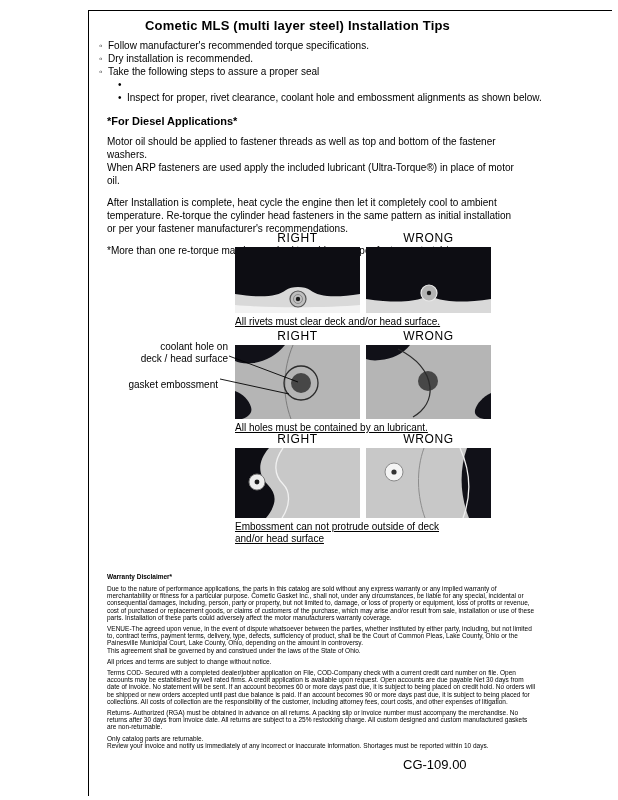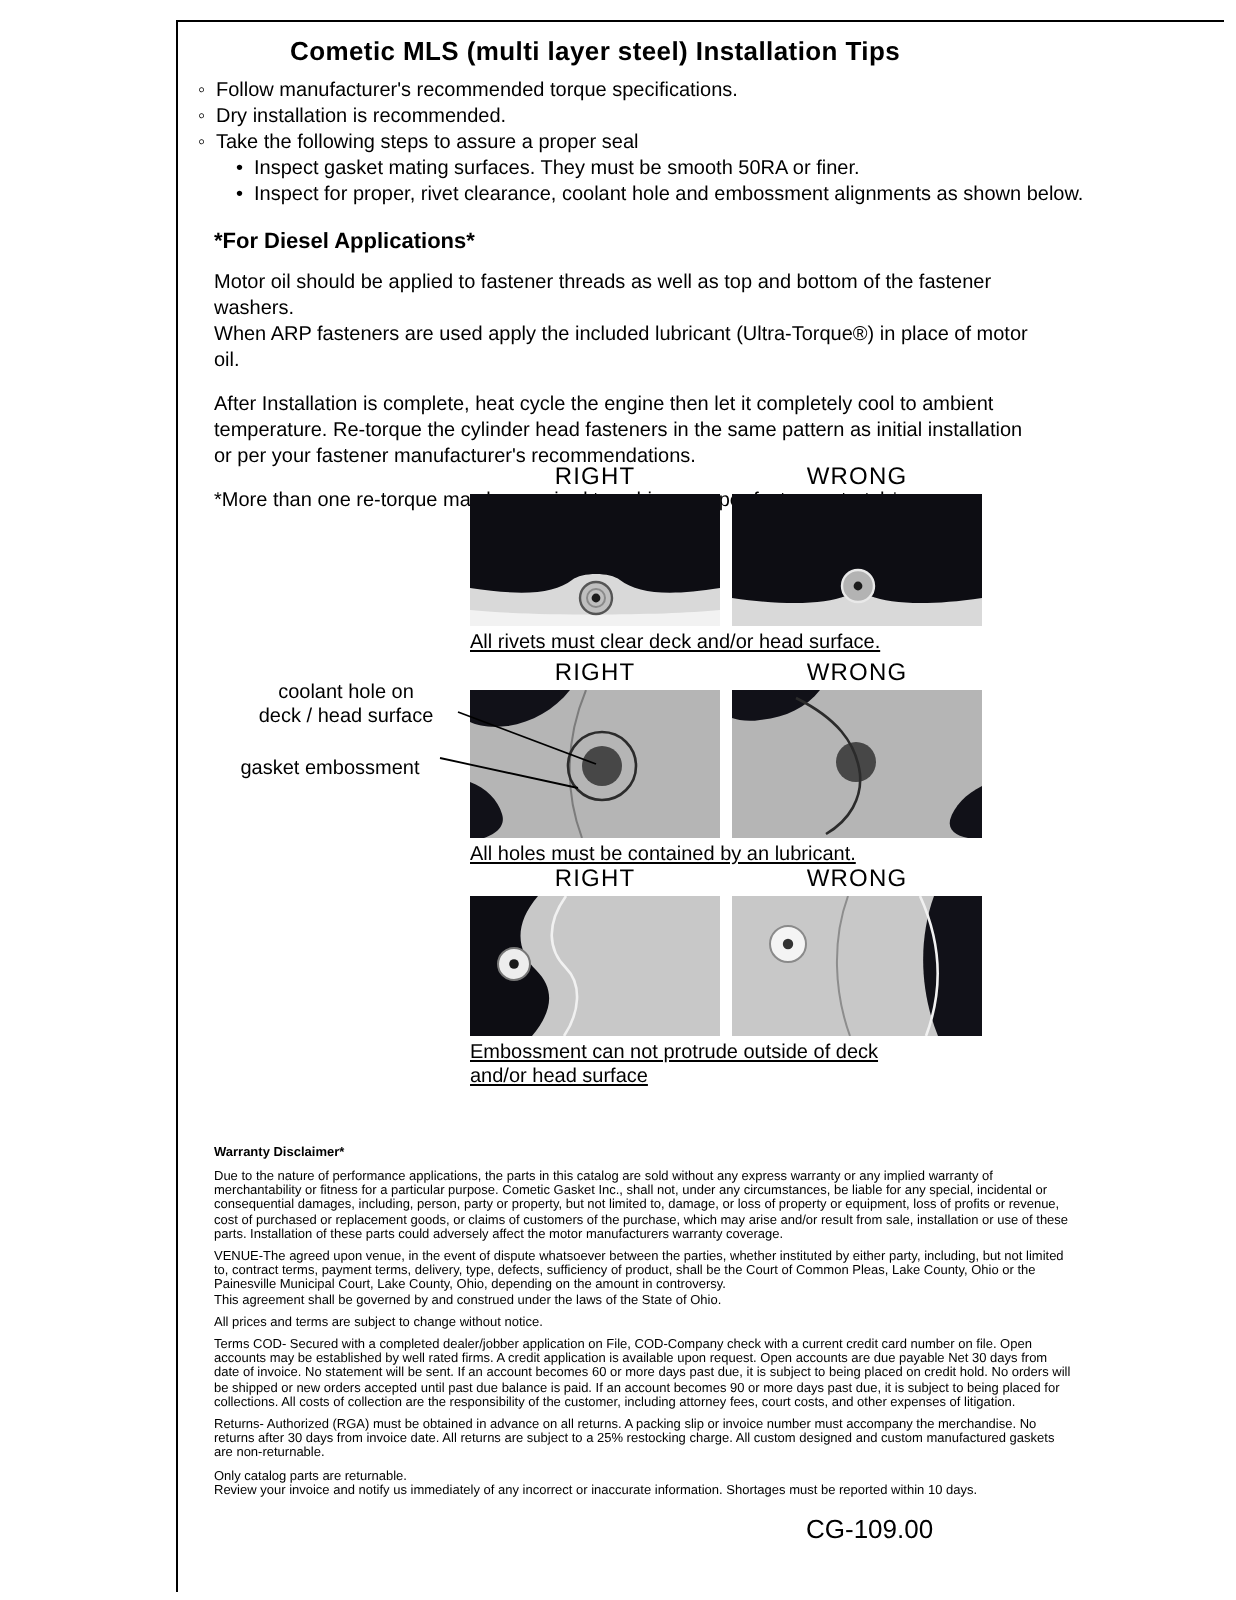--- a/index.html
+++ b/index.html
@@ -27,21 +27,21 @@
   .diesel h2 { font-size:11px; font-weight:bold; margin-bottom:8px; }
   .diesel p { line-height:13px; margin-bottom:9px; white-space:pre-line; }
   .diag { position:absolute; left:235px; width:276px; }
   .diag .hdr { display:flex; gap:6px; font-size:12px; letter-spacing:0.6px; margin-bottom:2px; }
   .diag .hdr span { width:125px; text-align:center; }
   .diag .panels { display:flex; gap:6px; }
   .diag svg { display:block; }
   .diag .cap { font-size:10px; margin-top:3px; line-height:12px; white-space:pre-line;text-decoration:underline; }
   .ann {
     position:absolute; font-size:10px; line-height:11.5px;
-    text-align:center; white-space:pre-line;
+    text-align:right; white-space:pre-line;
   }
   .annlines { position:absolute; z-index:5; pointer-events:none; }
   .warranty { position:absolute; left:107px; top:573px; width:430px; font-size:6.5px; }
   .warranty h3 { font-size:6.5px; font-weight:bold; margin-bottom:5px; }
   .warranty p { line-height:7.2px; margin-bottom:4px; white-space:pre-line; }
   .footer { position:absolute; left:387px; top:757px; font-size:13px;margin-left:16px; }
 </style>
 </head>
 <body>
 
@@ -57,21 +57,20 @@
   <div class="li">
     <span class="mk">◦</span>
     <span>Dry installation is recommended.</span>
   </div>
   <div class="li">
     <span class="mk">◦</span>
     <span>Take the following steps to assure a proper seal</span>
   </div>
   <div class="li sub">
     <span class="mk">•</span>
-    <span>Inspect gasket mating surfaces.  They must be smooth 50RA or finer.</span>
   </div>
   <div class="li sub">
     <span class="mk">•</span>
     <span>Inspect for proper, rivet clearance, coolant hole and embossment alignments as shown below.</span>
   </div>
 </div>
 
 <div class="diesel">
   <h2>*For Diesel Applications*</h2>
   <p>Motor oil should be applied to fastener threads as well as top and bottom of the fastener washers.

